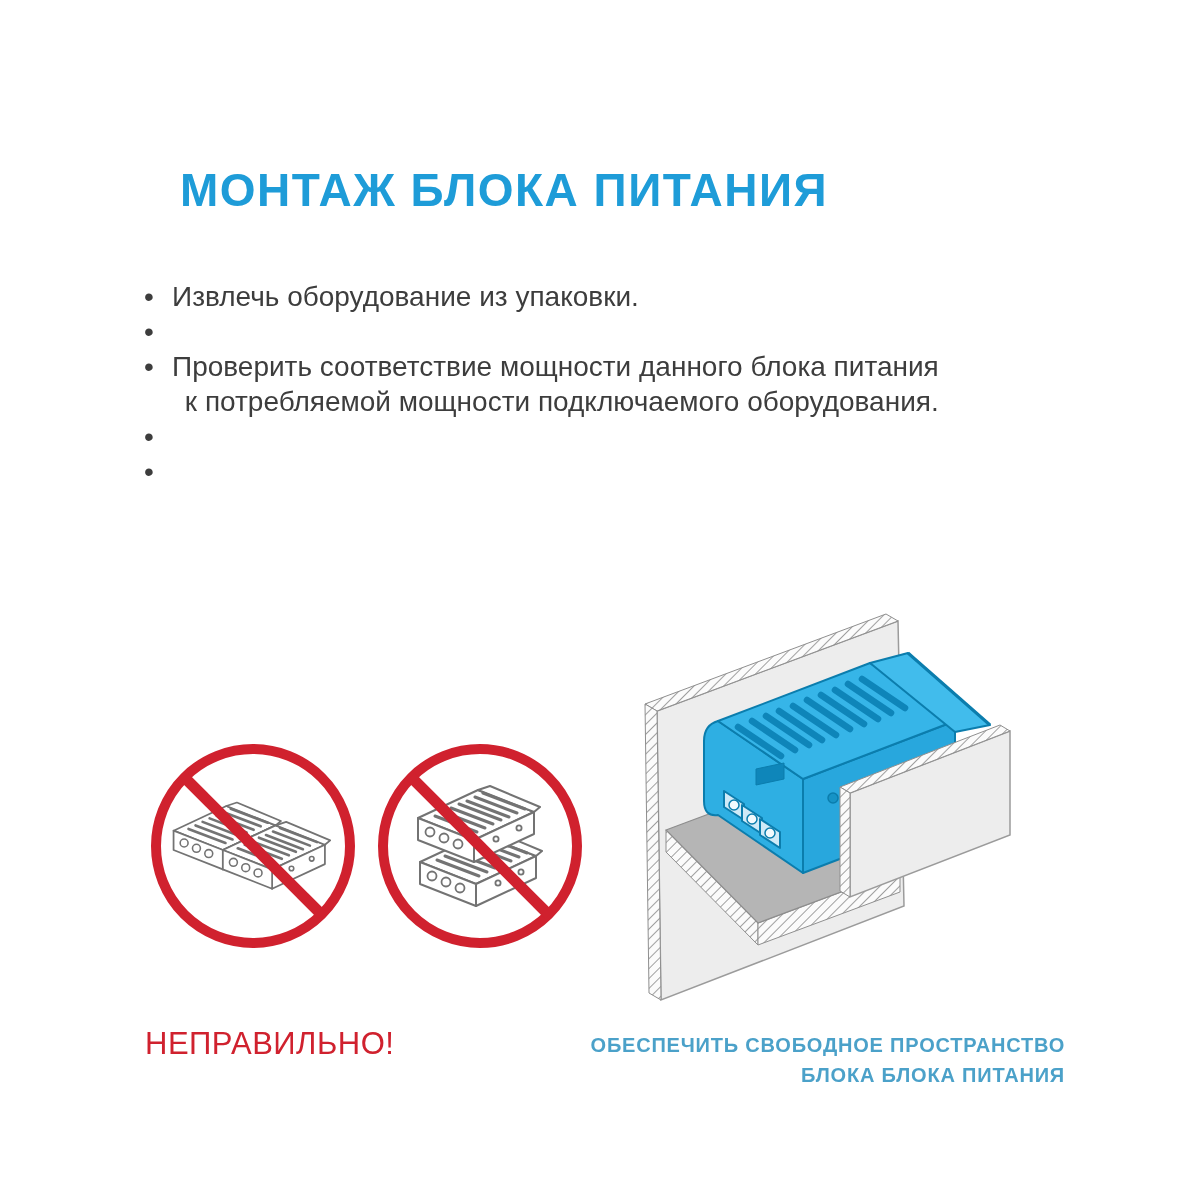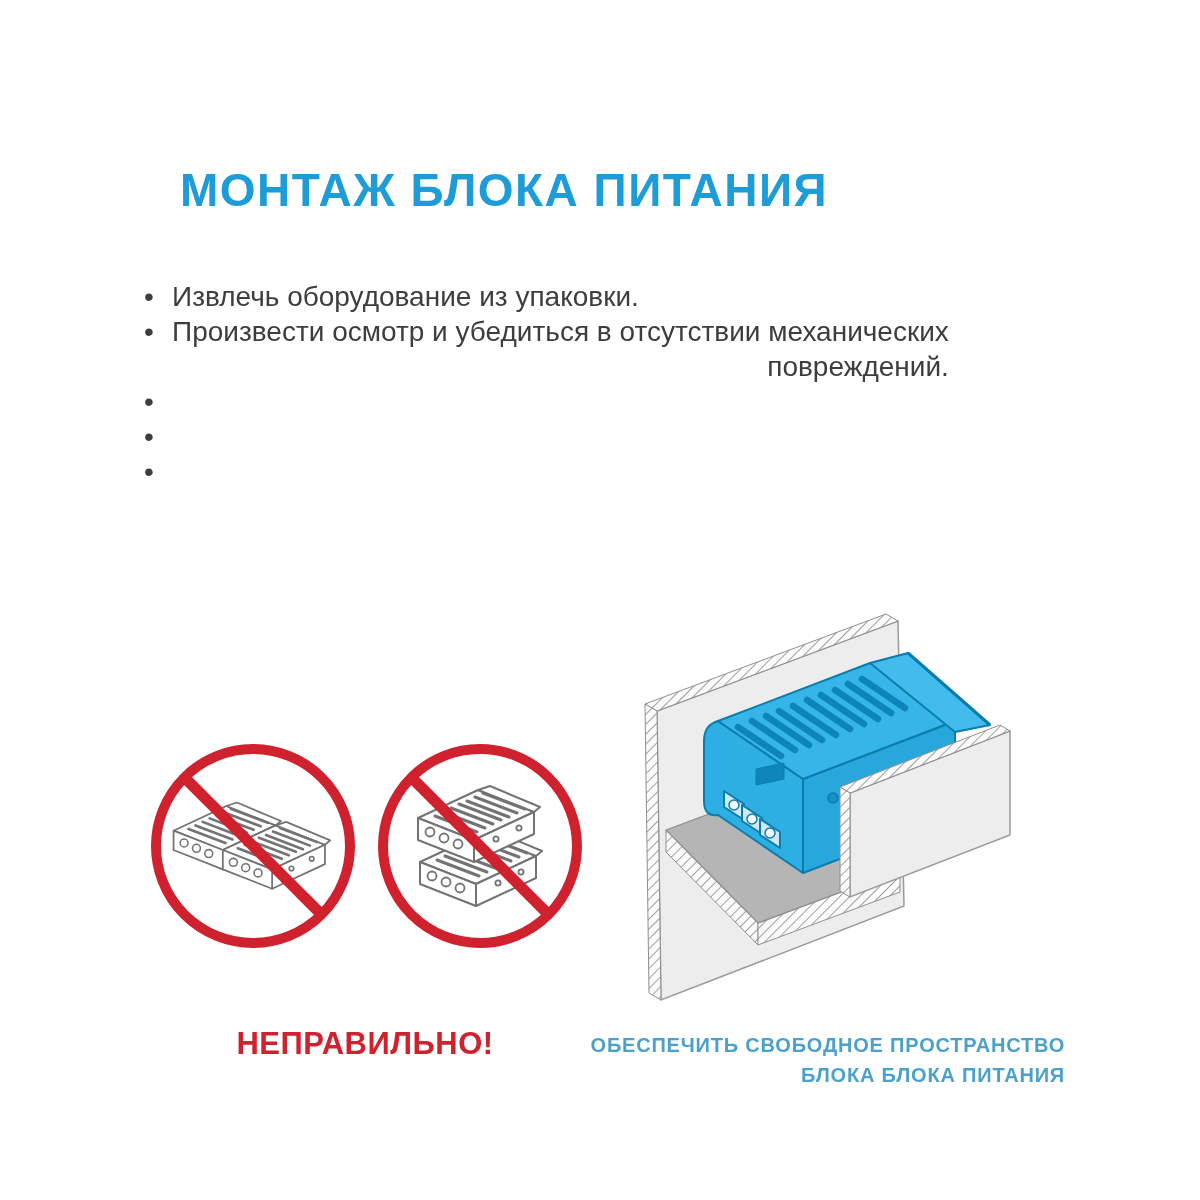--- a/index.html
+++ b/index.html
@@ -27,22 +27,22 @@
   .li { display:flex; align-items:flex-start; }
   .li .bullet { width:28px; flex:0 0 28px; }
   .li .li-text { white-space:pre-line;text-align:right; }
 
   .fig { position:absolute; }
   #wrong-figure   { left:140px; top:733px;  width:470px; height:235px; }
   #correct-figure { left:618px; top:593px;  width:462px; height:432px; }
 
   .wrong-label {
     position:absolute; left:145px; top:1026px; width:440px;
-    text-align:center;
-    font-size:31px; font-weight:bold; letter-spacing:0.5px;
+    text-align:left;
+    font-size:31px; font-weight:normal; letter-spacing:0.5px;
     color:var(--red,#d0212e);
   }
   .correct-caption {
     position:absolute; left:575px; top:1030px; width:490px;
     text-align:right;
     font-size:20px; font-weight:bold; letter-spacing:0.8px;
     line-height:30px;
     color:var(--caption-color,#4ba1c9);
   }
 
@@ -69,25 +69,25 @@
 
   <div class="title">МОНТАЖ БЛОКА ПИТАНИЯ</div>
 
   <div class="instructions">
     <div class="li">
       <span class="bullet">•</span>
       <span class="li-text">Извлечь оборудование из упаковки.</span>
     </div>
     <div class="li">
       <span class="bullet">•</span>
-      <span class="li-text">Произвести осмотр и убедиться в отсутствии механических
-повреждений.</span>
-    </div>
-    <div class="li">
-      <span class="bullet">•</span>
+    </div>
+    <div class="li">
+      <span class="bullet">•</span>
+      <span class="li-text">Проверить соответствие мощности данного блока питания
+к потребляемой мощности подключаемого оборудования.</span>
     </div>
     <div class="li">
       <span class="bullet">•</span>
     </div>
     <div class="li">
       <span class="bullet">•</span>
     </div>
   </div>
 
   <svg id="wrong-figure" class="fig" viewBox="0 0 470 235">

